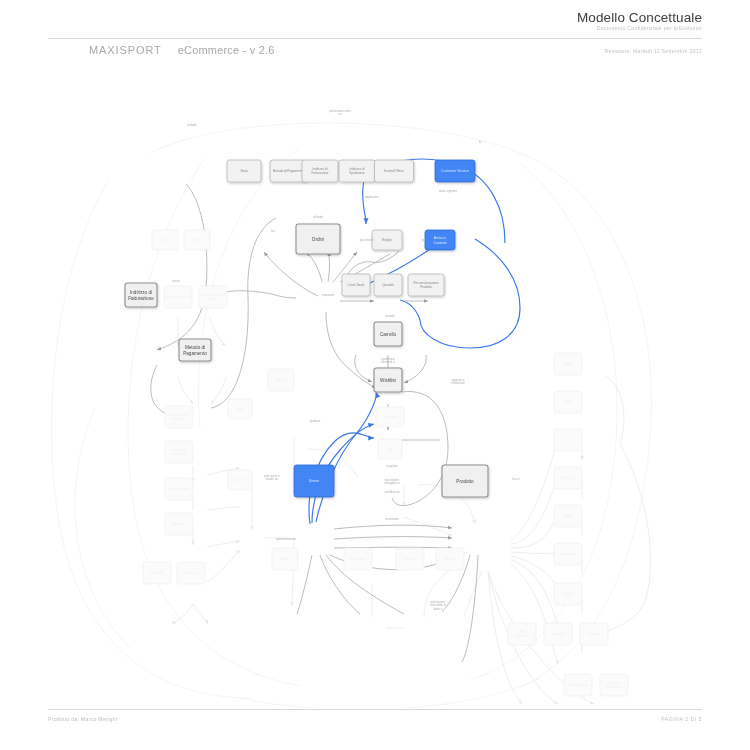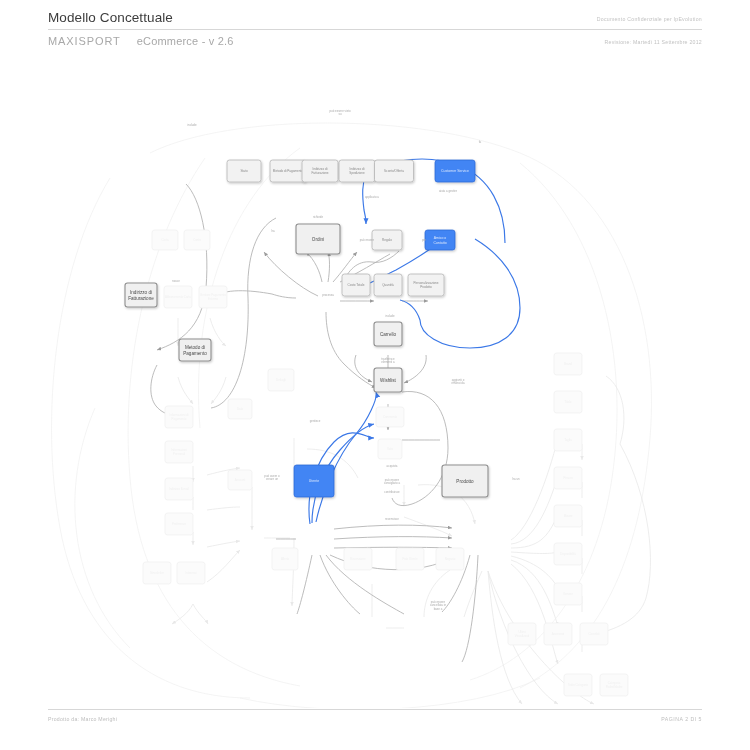--- a/index.html
+++ b/index.html
@@ -3,27 +3,27 @@
 <meta charset="utf-8">
 <style>
   html,body{margin:0;padding:0;background:#fff;}
   body{width:750px;height:750px;overflow:hidden;
        font-family:"Liberation Sans","DejaVu Sans",sans-serif;
        -webkit-font-smoothing:antialiased;}
   .page{position:relative;width:750px;height:750px;background:#fff;}
 
   
   .hdr{position:absolute;left:48px;top:10px;width:654px;}
-  .hdr-row1{display:flex;justify-content:space-between;align-items:flex-end;}
+  .hdr-row1{display:flex;justify-content:space-between;align-items:flex-end;flex-direction:column;}
   .doc-title{font-size:13.5px;color:#3c3c3c;letter-spacing:.1px;}
   .doc-conf{font-size:5.2px;color:#c2c2c2;letter-spacing:.25px;padding-bottom:3px;}
   .hdr-rule{height:1px;background:#d7d7d7;margin:4px 0 5px 0;}
   .hdr-row2{display:flex;justify-content:space-between;align-items:flex-start;}
   .subtitle{font-size:11px;color:#a8a8a8;letter-spacing:.2px;}
-  .subtitle .brand{letter-spacing:.9px;}
+  .subtitle .brand{letter-spacing:.9px;margin-left:41px;}
   .subtitle .sep{display:inline-block;width:16px;}
   .revision{font-size:5.2px;color:#c2c2c2;letter-spacing:.25px;padding-top:4px;}
 
   
   .ftr{position:absolute;left:48px;top:709px;width:654px;}
   .ftr-rule{height:1px;background:#d7d7d7;}
   .ftr-row{display:flex;justify-content:space-between;margin-top:6px;}
   .ftr-left{font-size:5.2px;color:#bdbdbd;letter-spacing:.25px;}
   .ftr-right{font-size:5.2px;color:#bdbdbd;letter-spacing:.5px;}
 

